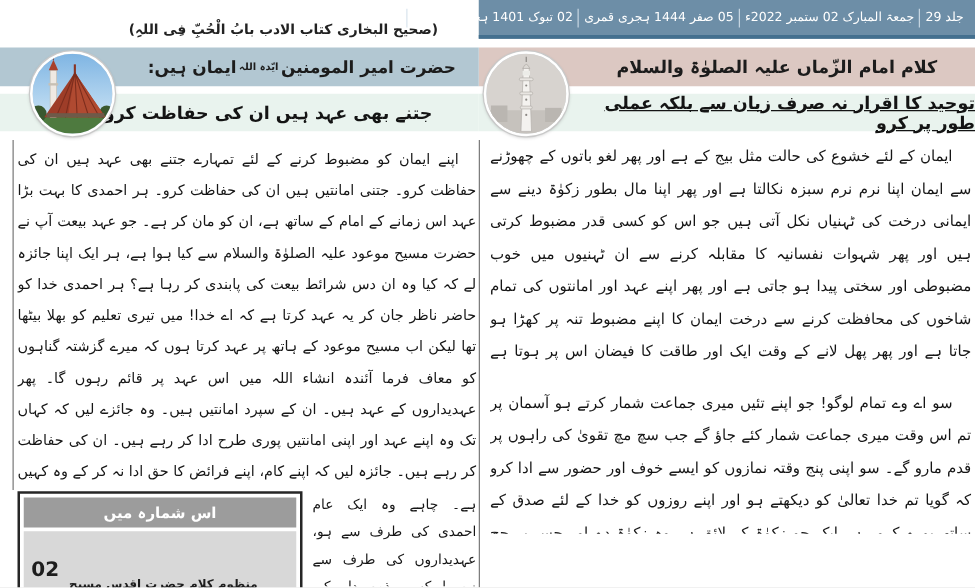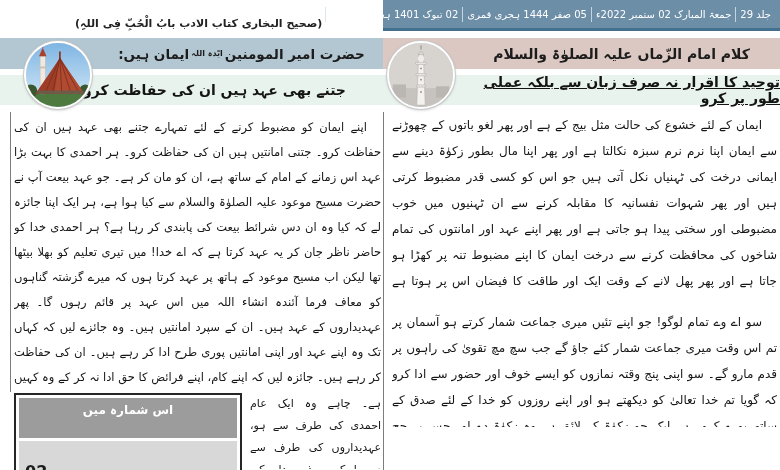--- a/index.html
+++ b/index.html
@@ -10,21 +10,21 @@
   
   .masthead{position:absolute;top:0;left:0;right:0;height:34px;display:flex;}
   .mast-info{
     box-sizing:border-box;width:397px;height:31px;background:#6d8ea7;
     border-bottom:3px solid #44708f;color:#fff;display:flex;align-items:center;
     justify-content:space-between;padding:0 9px;font-size:10px;white-space:nowrap;
   }
   .vsep{width:1px;height:15px;background:#d4e0ea;opacity:.85;margin:0 4px;flex:none;}
   .mast-ref{
     flex:1;display:flex;align-items:center;justify-content:flex-end;
-    padding-left:75px;font-size:11px;font-weight:bold;color:#222;margin-top:12px;
+    padding-left:103px;font-size:11px;font-weight:bold;color:#222;margin-top:12px;
   }
   
   .col-header{position:absolute;top:38px;}
   .col-header.right{right:0;width:397px;}
   .col-header.left{left:0;width:383px;}
   .kicker-bar{
     height:31px;display:flex;align-items:center;justify-content:center;
     font-weight:bold;font-size:14px;color:#1c1c1c;
   }
   .col-header.right .kicker-bar{background:#dcc8c2;padding-left:80px;}
@@ -61,21 +61,21 @@
   .body-left .part1{height:276px;overflow:hidden;text-indent:14px;}
   .bottom-region{display:flex;margin-top:2px;gap:8px;}
   .part2{flex:1;font-size:11px;line-height:22px;overflow:hidden;height:76px;}
   
   .index-box{
     flex:none;width:228px;box-sizing:border-box;border:2px solid #262626;
     background:#fff;padding:3px;height:86px;
   }
   .ib-header{
     background:#9c9c9c;color:#fff;font-weight:bold;text-align:center;
-    font-size:12px;height:40px;line-height:24px;
+    font-size:12px;height:24px;line-height:24px;
   }
   .ib-row{
     margin-top:3px;background:#d8d8d8;display:flex;align-items:center;
     justify-content:space-between;min-height:26px;font-size:9.5px;padding:0 6px;
     font-weight:bold;color:#1d1d1d;
   }
   .ib-title{flex:1;text-align:left;line-height:12px;margin-top:37px;}
   .ib-page{flex:none;margin-right:8px;font-size:16px;}
   .ib-row-empty{margin-top:3px;background:#fff;height:18px;}
 </style>

